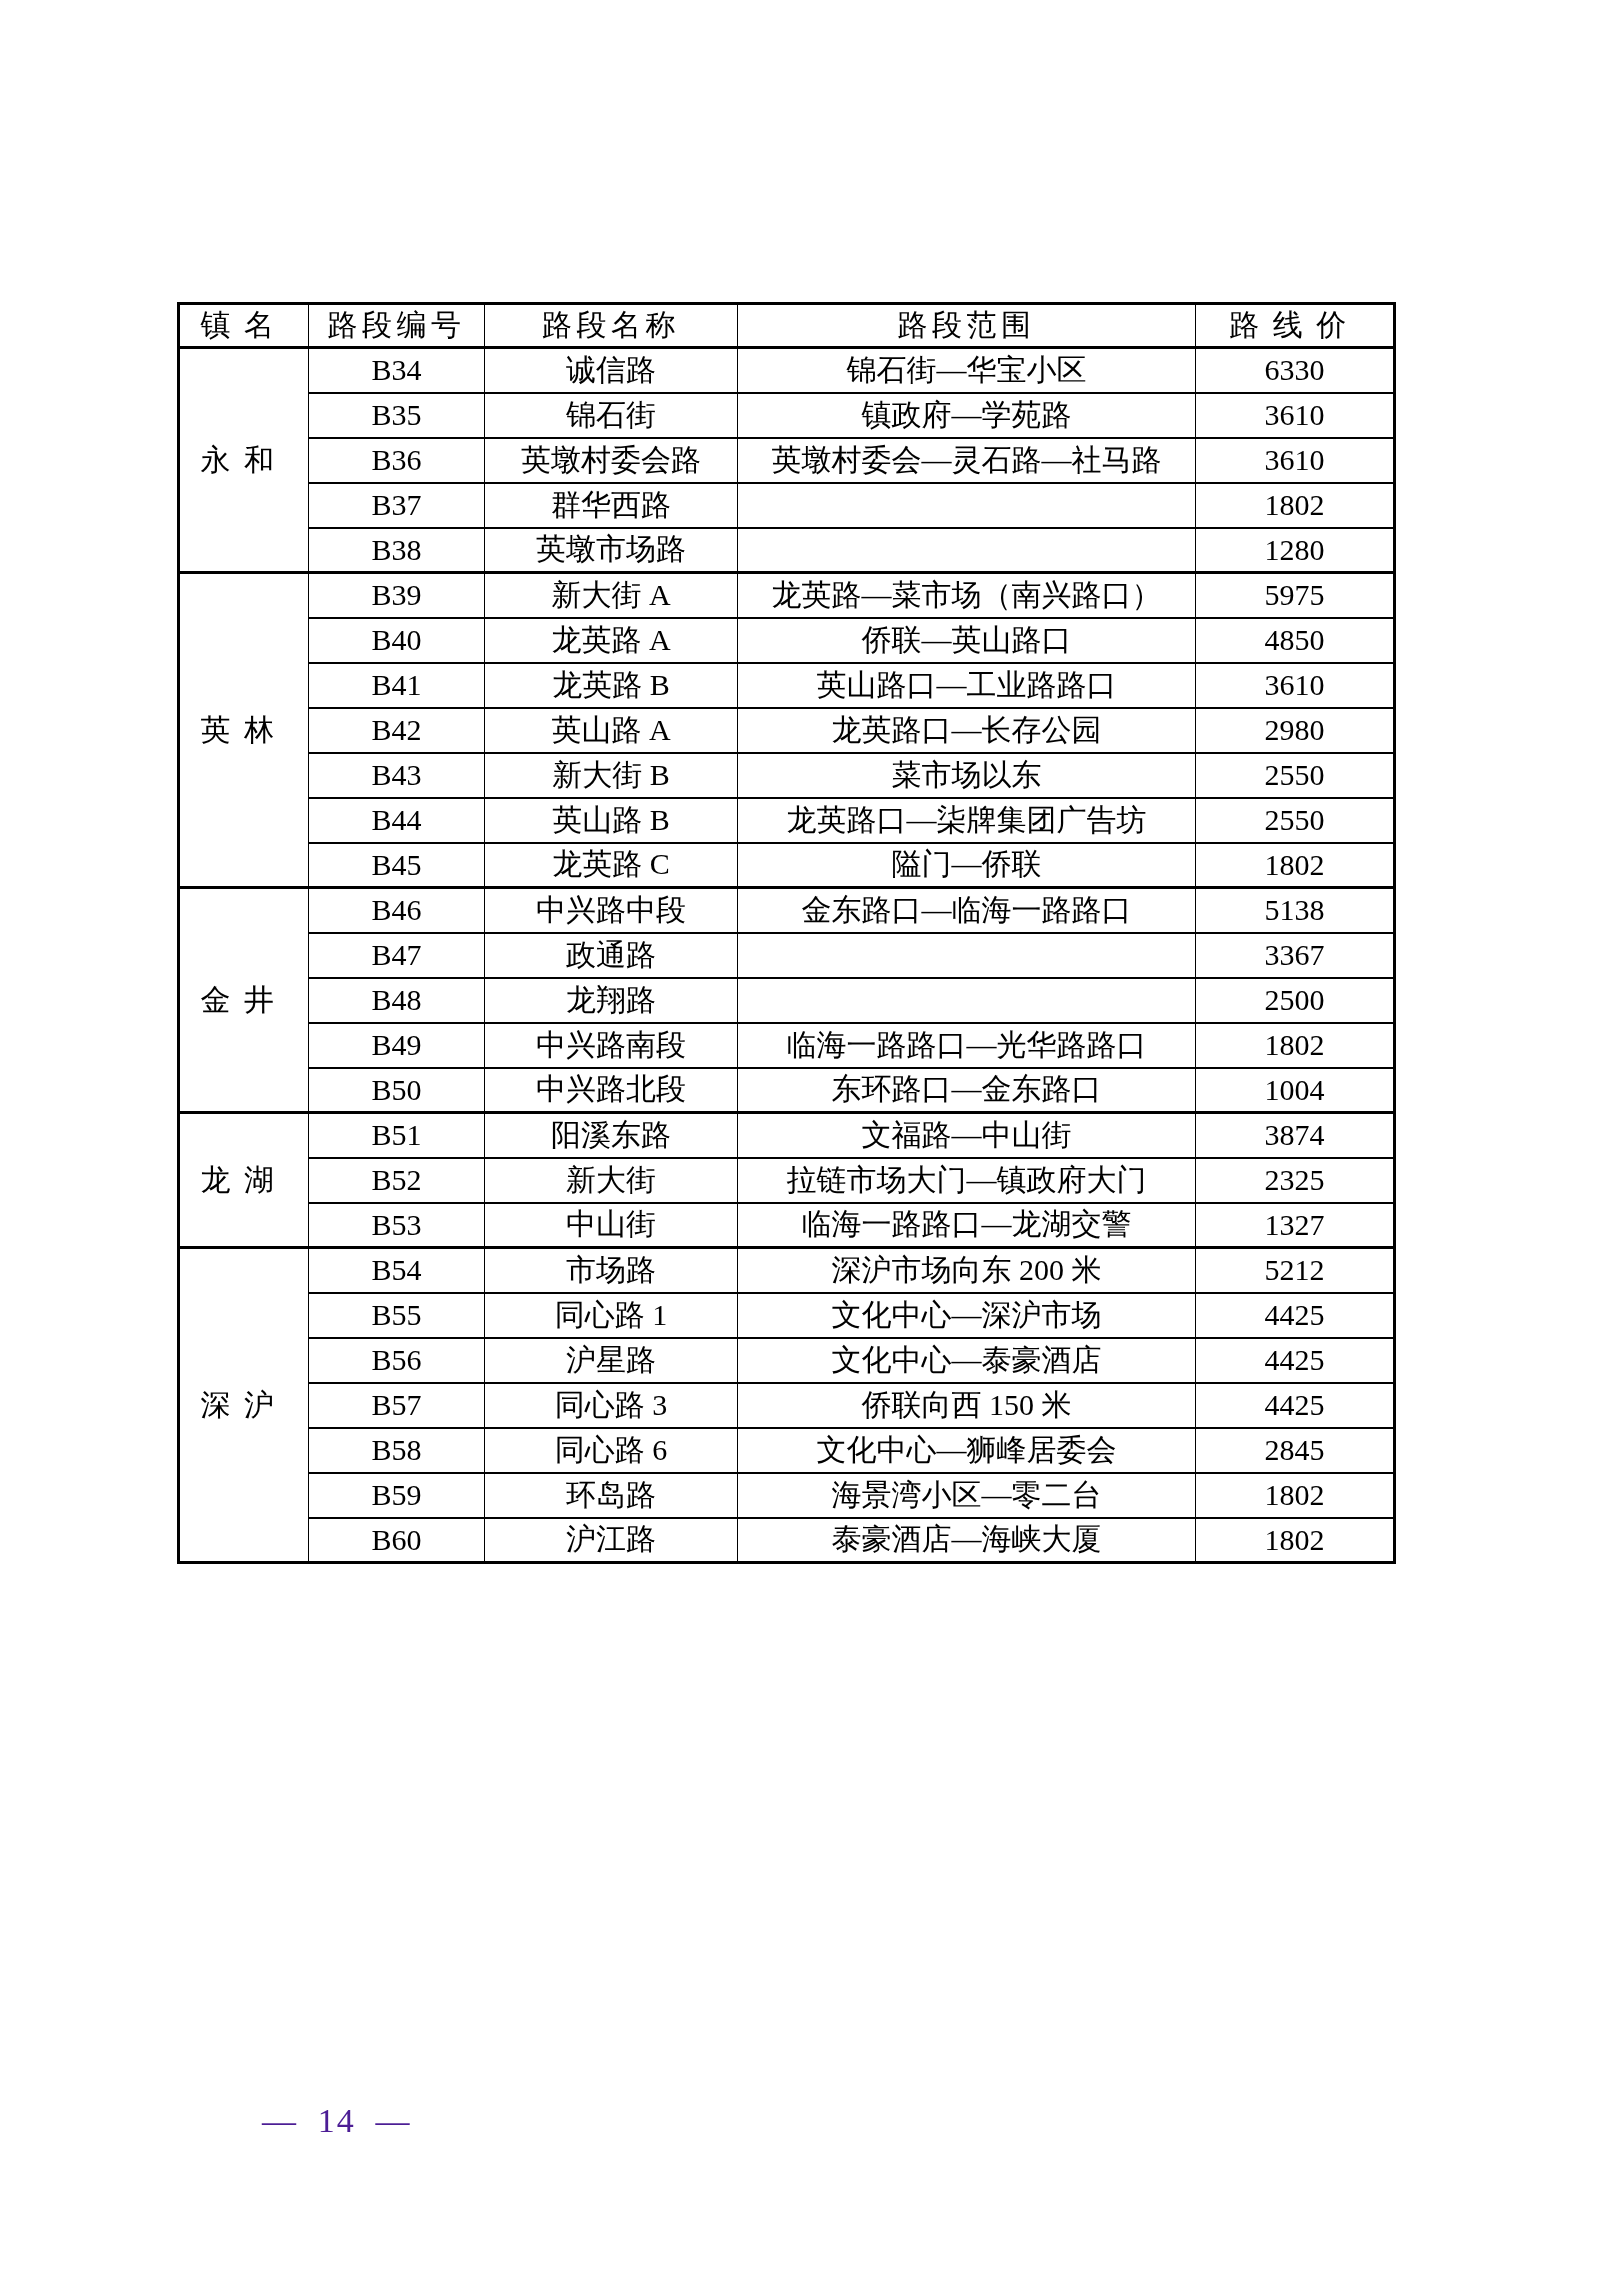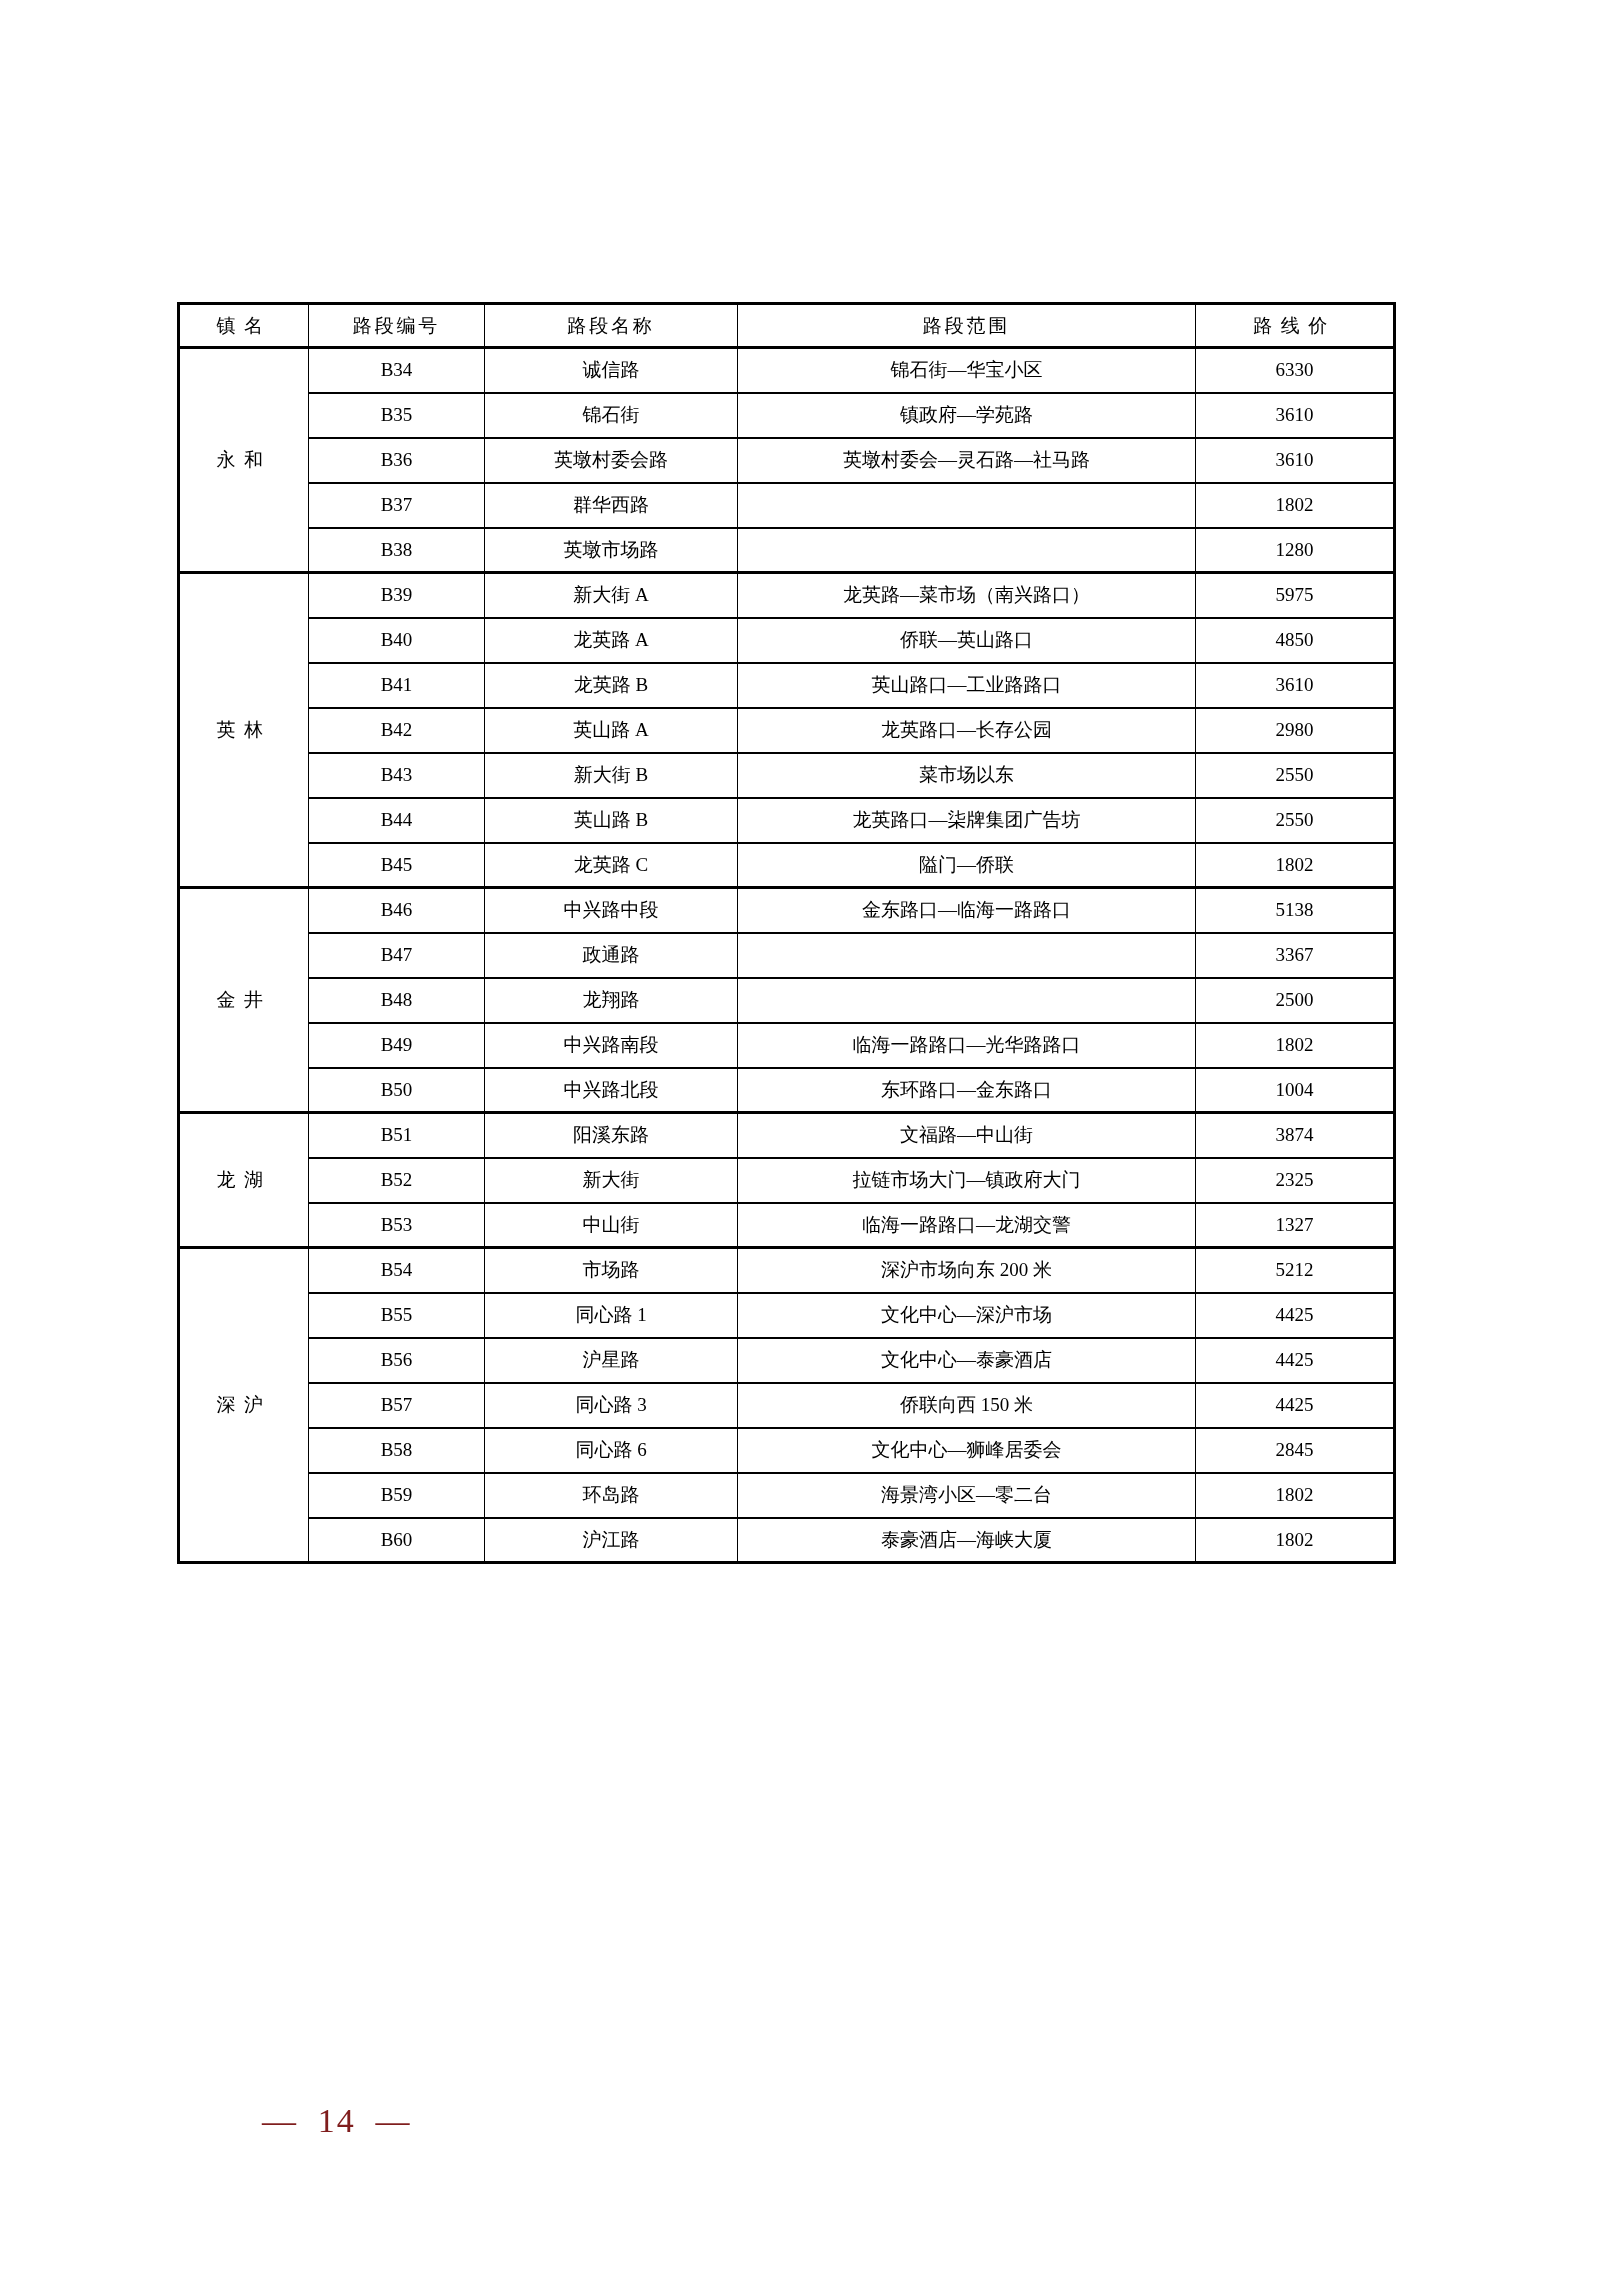--- a/index.html
+++ b/index.html
@@ -17,21 +17,21 @@
   }
   .tablewrap {
     position: absolute;
     left: 177px;
     top: 302px;
   }
   table.roadtable {
     border-collapse: collapse;
     table-layout: fixed;
     width: 1217px;
-    font-size: 19px;
+    font-size: 30px;
     border: 3.1px solid #000;
   }
   table.roadtable th,
   table.roadtable td {
     border-style: solid;
     border-color: #000;
     border-width: 2px 1.5px;
     text-align: center;
     vertical-align: middle;
     padding: 0;
@@ -51,21 +51,21 @@
   }
   table.roadtable tbody tr { height: 45px; }
   table.roadtable td.town { letter-spacing: 0.45em; }
   .footer {
     position: absolute;
     left: 262px;
     top: 2102px;
     font-size: 34px;
     letter-spacing: 2px;
     word-spacing: 9.2px;
-    color: #7f1d1d;
+    color: #4c1d95;
   }
 </style>
 </head>
 <body>
 
 <div class="page">
 
   <div class="tablewrap">
     <table class="roadtable">
       <colgroup>

